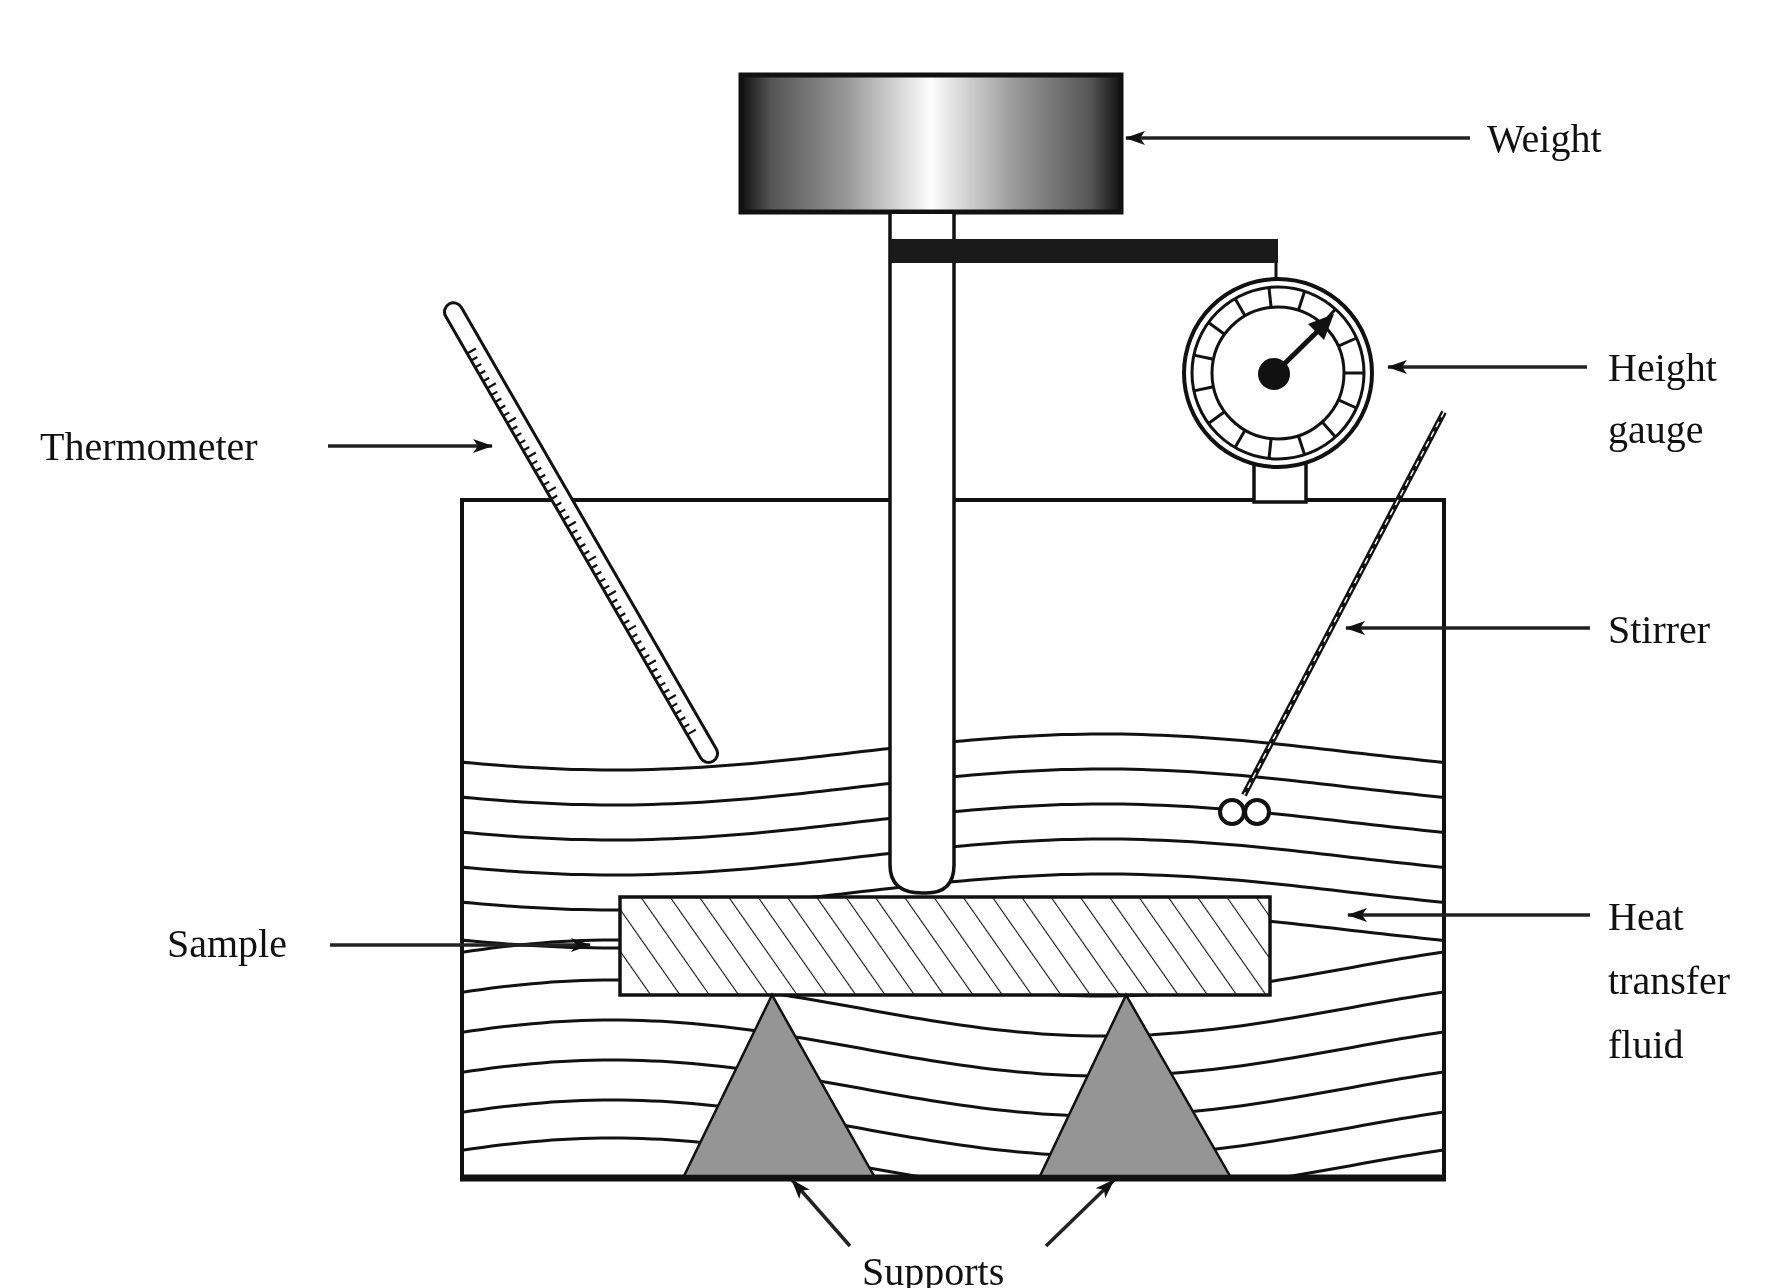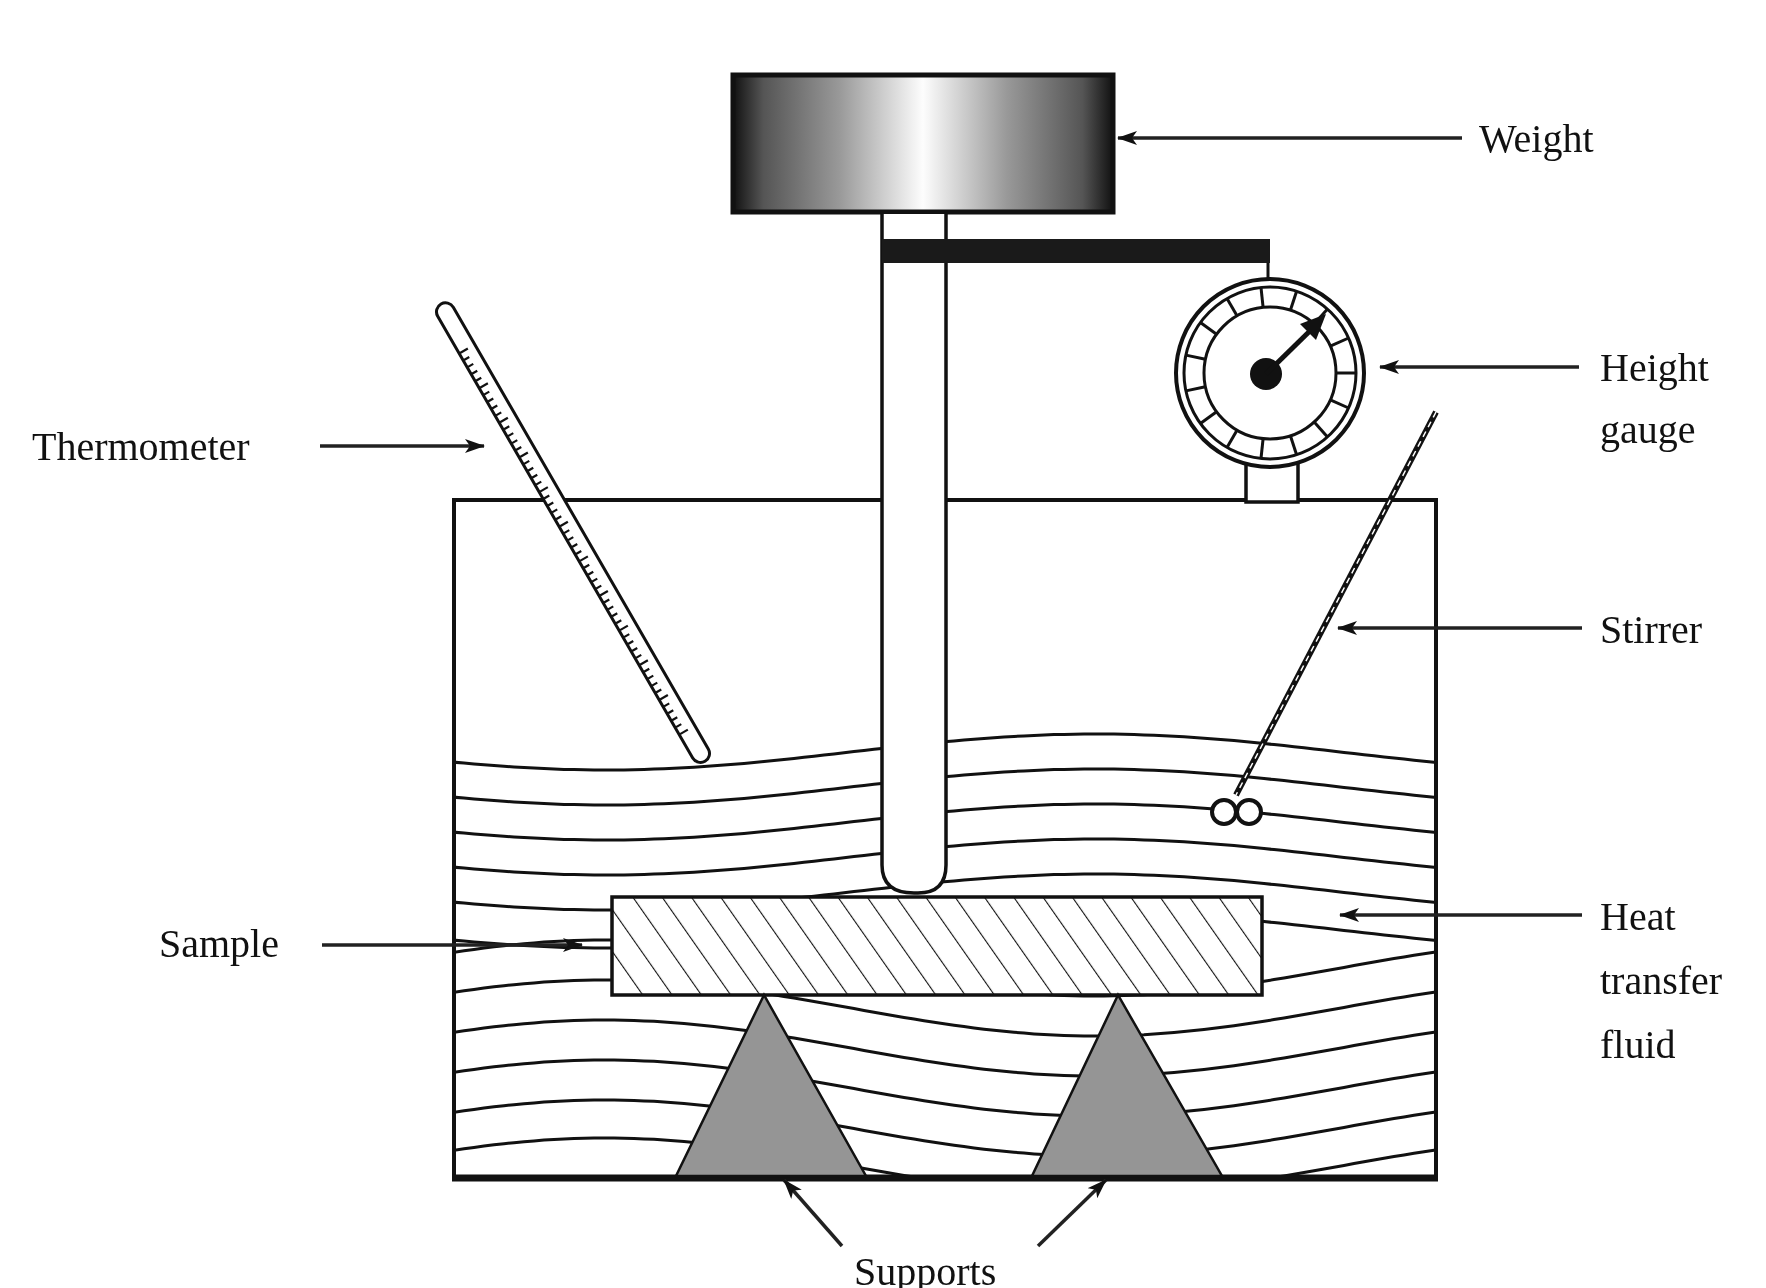--- a/index.html
+++ b/index.html
@@ -1,17 +1,17 @@
 <!DOCTYPE html>
 <html><head>
 <meta charset="utf-8">
 <style>
   html, body { margin: 0; padding: 0; background: #ffffff; }
   body { width: 1766px; height: 1288px; overflow: hidden; }
-  #stage { position: absolute; left: 4px; top: 0; width: 1537px; height: 1288px; }
+  #stage { position: absolute; left: 12px; top: 0; width: 1537px; height: 1288px; }
   svg text { font-family: "Liberation Serif", "DejaVu Serif", serif; fill: #111; }
   .lbl { font-size: 40px; }
   .ink { stroke: #111; fill: none; }
 </style>
 </head>
 <body>
 
 <div id="stage">
 <svg width="1766" height="1288" viewBox="0 0 1766 1288" xmlns="http://www.w3.org/2000/svg">
   <defs>

